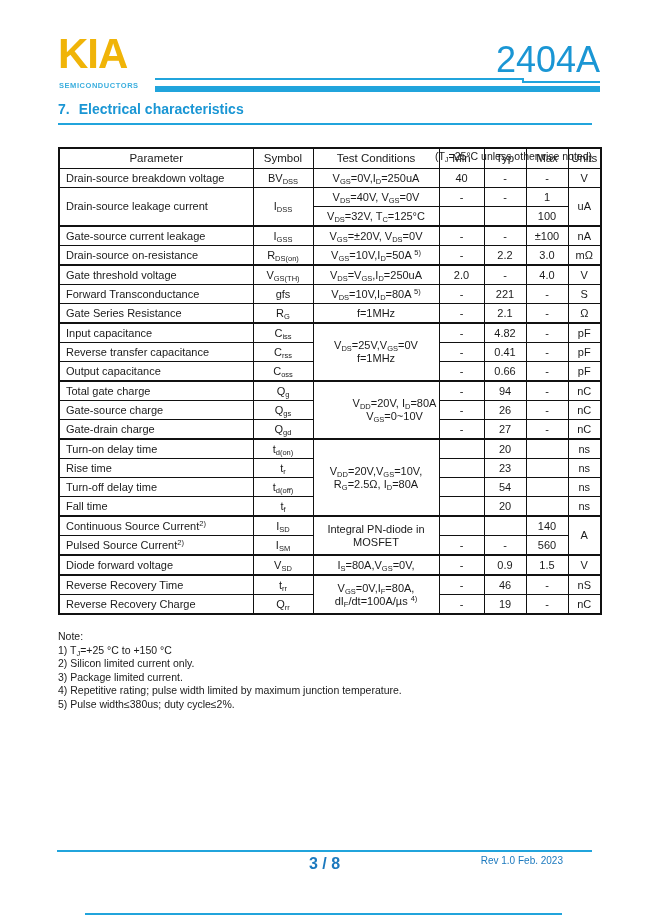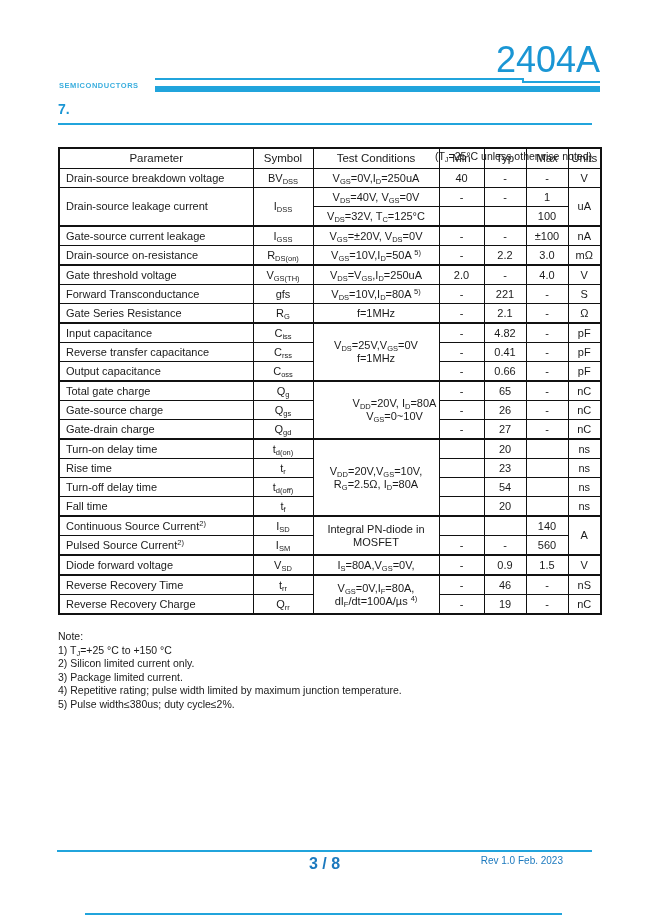--- a/index.html
+++ b/index.html
@@ -49,29 +49,31 @@
   .footer-rule{left:57px;top:850px;width:535px;height:2px;}
   .footer-page{position:absolute;left:0;right:0;top:855px;text-align:center;font-size:16px;font-weight:bold;color:var(--footer);}
   .footer-rev{position:absolute;right:86px;top:855px;font-size:10px;font-weight:normal;color:var(--footer);}
   .next-page-rule{left:85px;top:913px;width:477px;height:2px;}
 </style>
 </head>
 <body>
 
 <div class="page">
 
+  <div class="logo">KIA</div>
   <div class="tagline">SEMICONDUCTORS</div>
   <div class="part">2404A</div>
   <div class="rule hdr-thin-a"></div>
   <div class="rule hdr-thin-v"></div>
   <div class="rule hdr-thin-b"></div>
   <div class="rule hdr-thick"></div>
 
   <div class="section">
     <span>7.</span>
+    <span>Electrical characteristics</span>
   </div>
   <div class="rule section-rule"></div>
 
   <div class="cond-note">(T<sub>J</sub>=25°C unless otherwise noted)</div>
 
   <table class="char" id="char-table">
       <colgroup>
         <col style="width: 194px;">
         <col style="width: 60px;">
         <col style="width: 126px;">
@@ -184,21 +186,21 @@
           <td>-</td>
           <td>0.66</td>
           <td>-</td>
           <td>pF</td>
         </tr>
         <tr class="thick">
           <td class="left">Total gate charge</td>
           <td>Q<sub>g</sub></td>
           <td rowspan="3" style="white-space: normal; padding-left: 39px;">V<sub>DD</sub>=20V, I<sub>D</sub>=80A<br>V<sub>GS</sub>=0~10V</td>
           <td>-</td>
-          <td>65</td>
+          <td>94</td>
           <td>-</td>
           <td>nC</td>
         </tr>
         <tr>
           <td class="left">Gate-source charge</td>
           <td>Q<sub>gs</sub></td>
           <td>-</td>
           <td>26</td>
           <td>-</td>
           <td>nC</td>

